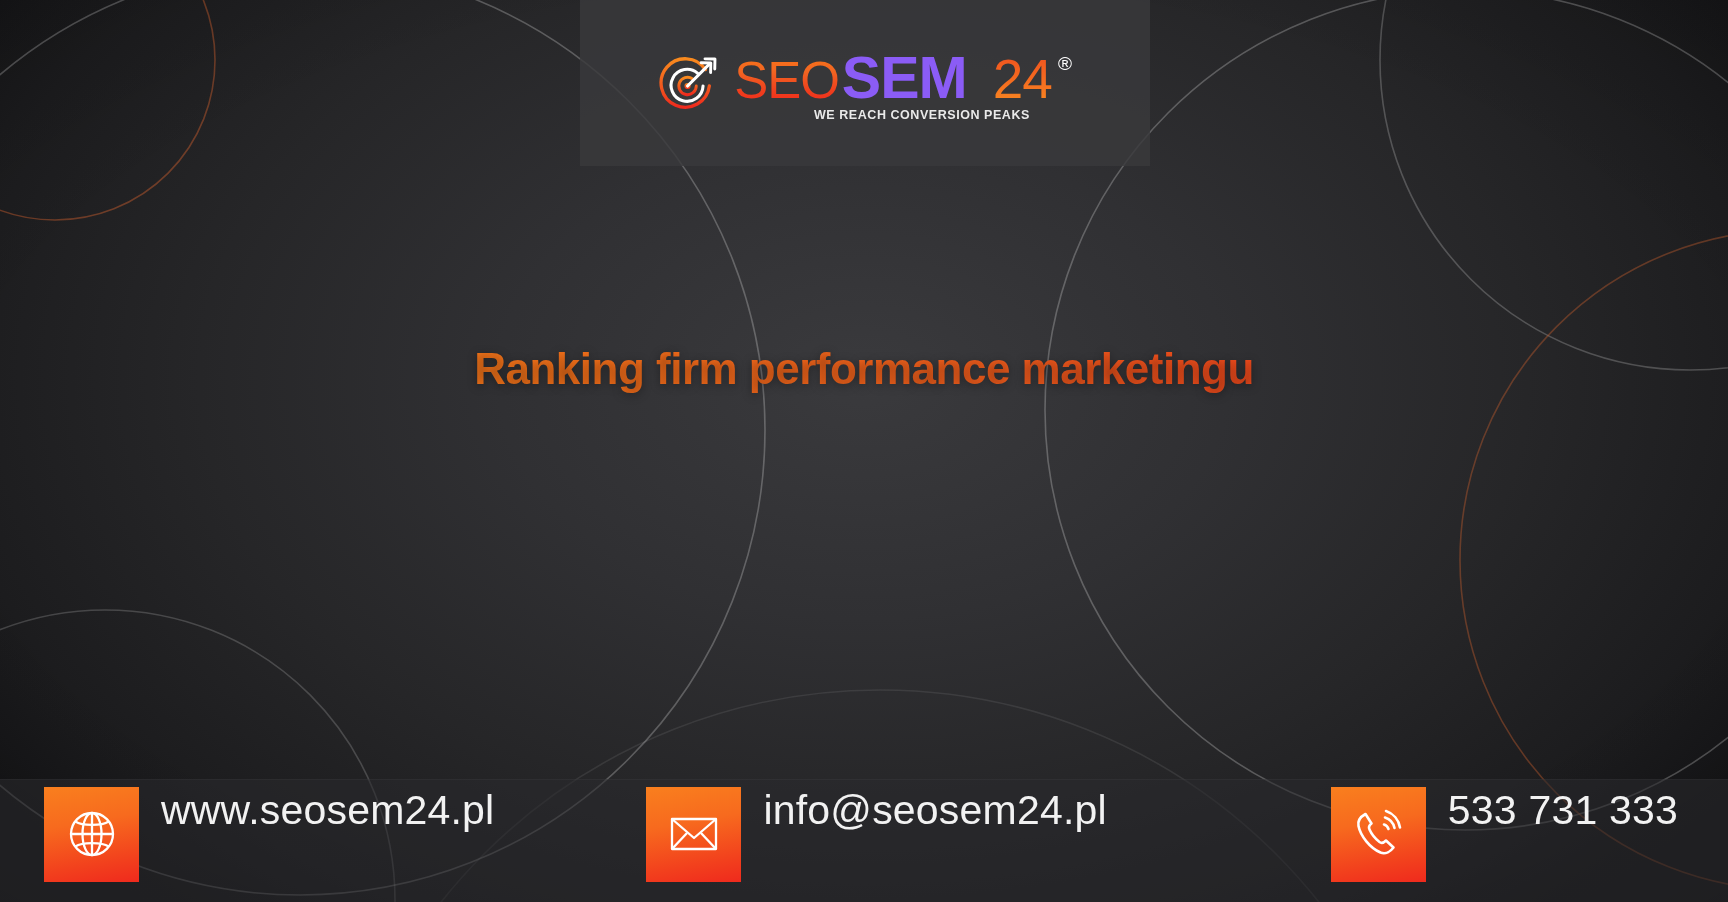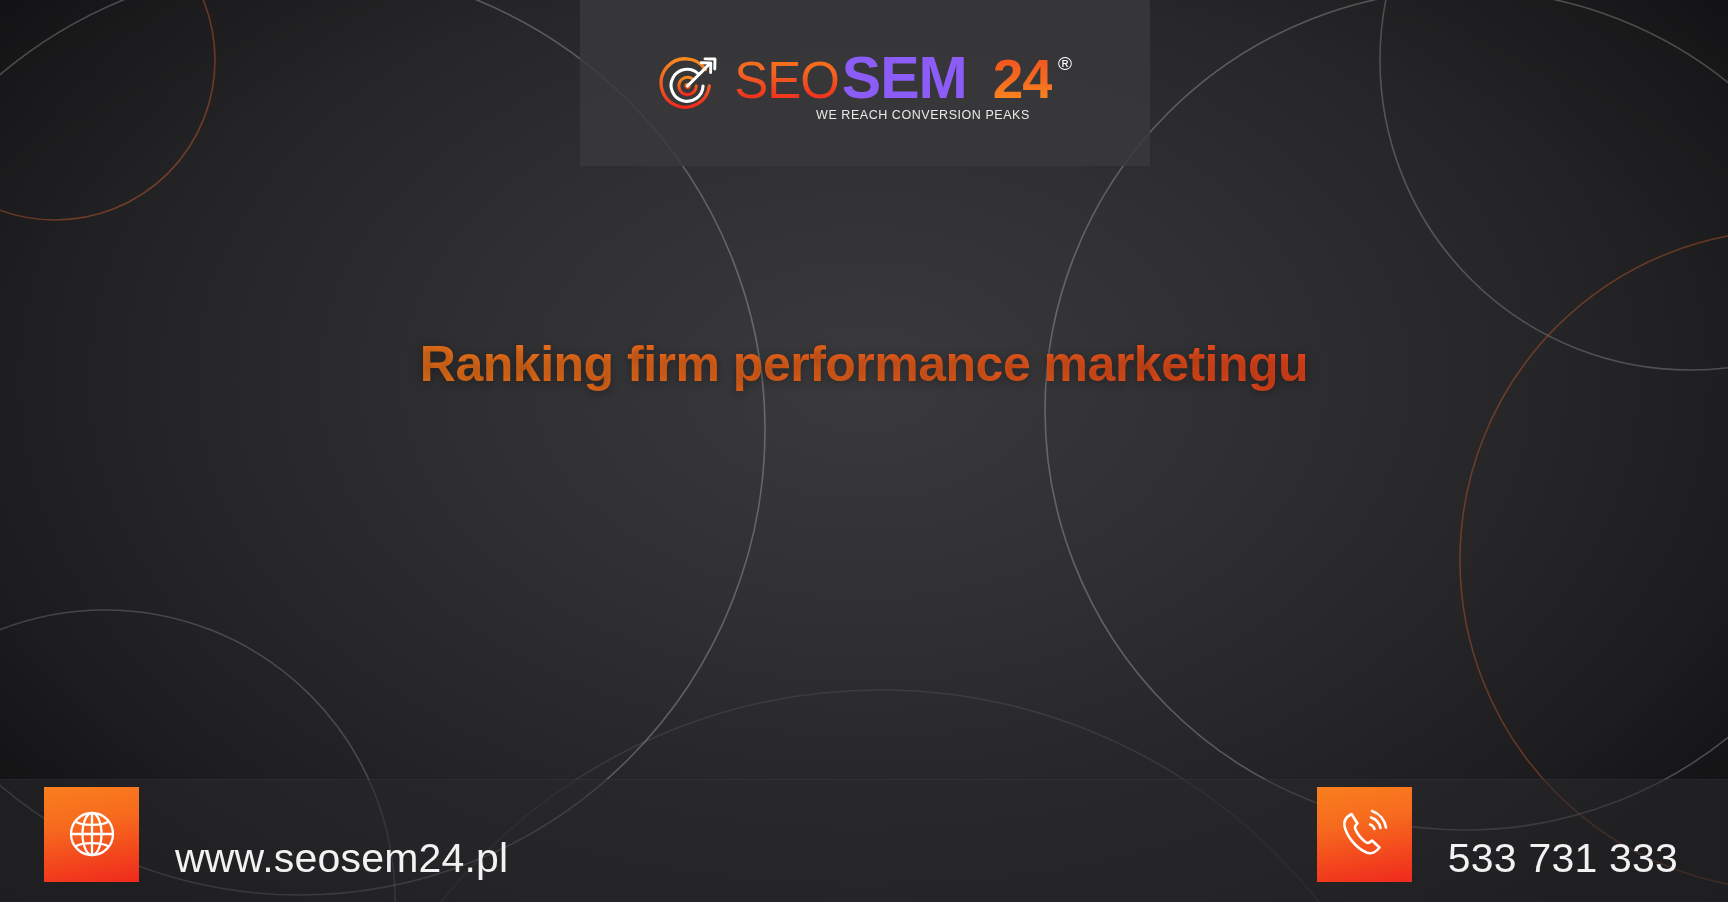--- a/index.html
+++ b/index.html
@@ -84,57 +84,57 @@
   }
   .logo-sem {
     font-size: 59px;
     font-weight: 700;
     color: #8b5cf6;
     letter-spacing: -1px;
     margin-left: 3px;
   }
   .logo-24 {
     font-size: 55px;
-    font-weight: 700;
+    font-weight: 400;
     letter-spacing: -1px;
     margin-left: 26px;
     background: linear-gradient(180deg, #f0511f 0%, #f4671f 45%, #f98c22 100%);
     -webkit-background-clip: text;
     background-clip: text;
     color: transparent;
   }
   .logo-reg {
     font-size: 19px;
     color: #ffffff;
     margin-left: 6px;
     position: relative;
     top: -28px;
   }
   .logo-tag {
     font-size: 12.5px;
-    font-weight: 400;
+    font-weight: 700;
     letter-spacing: 0.55px;
     color: #e9e9e9;
     margin-top: 0;
     align-self: flex-end;
     padding-right: 42px;
     white-space: nowrap;
   }
 
   
   .headline {
     position: absolute;
     left: 0;
     right: 0;
     top: 330px;
     text-align: center;
   }
   .headline h1 {
-    margin: 8px;
-    font-size: 50px;
+    margin: 16px;
+    font-size: 44px;
     font-weight: 700;
     letter-spacing: -0.5px;
     line-height: 1.06;
     background: linear-gradient(100deg, #f97316 0%, #f7771a 26%, #f35d1d 58%, #ef3f1c 82%, #f0341b 100%);
     -webkit-background-clip: text;
     background-clip: text;
     color: transparent;
     text-shadow: 0 2px 10px rgba(0,0,0,0.35);
   }
   .headline h2 {
@@ -161,22 +161,22 @@
     left: 0;
     right: 0;
     top: 6px;
     display: flex;
     align-items: center;
     height: 96px;
     padding: 0 44px;
   }
   .contact {
     display: flex;
-    align-items: flex-end;
-    gap: 36px;
+    align-items: flex-start;
+    gap: 22px;
   }
   .contact.c-www  { flex: 0 0 auto; }
   .contact.c-mail { margin-left: 152px; }
   .contact.c-tel  { margin-left: auto; margin-right: 6px; }
 
   .ico-sq {
     width: 95px;
     height: 95px;
     flex: 0 0 auto;
     background: linear-gradient(170deg, #f97f1e 0%, #f76a1e 38%, #f2401d 78%, #ef2a1d 100%);
@@ -272,20 +272,31 @@
             <ellipse cx="30" cy="30" rx="9.5" ry="21"></ellipse>
             <line x1="9" y1="30" x2="51" y2="30"></line>
             <path d="M 13.4 17.5 C 20 22 40 22 46.6 17.5"></path>
             <path d="M 13.4 42.5 C 20 38 40 38 46.6 42.5"></path>
             <line x1="30" y1="9" x2="30" y2="51"></line>
           </svg>
         </span>
         <span class="contact-text">www.seosem24.pl</span>
       </div>
 
+      <div class="contact c-mail">
+        <span class="ico-sq">
+          <svg width="60" height="60" viewBox="0 0 60 60" fill="none" stroke="#ffffff" stroke-width="2.3" stroke-linejoin="round">
+            <rect x="8" y="15" width="44" height="30"></rect>
+            <path d="M 8 15 L 30 34 L 52 15"></path>
+            <path d="M 8 45 L 23 29"></path>
+            <path d="M 52 45 L 37 29"></path>
+          </svg>
+        </span>
+        <span class="contact-text">info@seosem24.pl</span>
+      </div>
 
       <div class="contact c-tel">
         <span class="ico-sq">
           <svg width="60" height="60" viewBox="0 0 60 60" fill="none" stroke="#ffffff" stroke-width="2.6" stroke-linecap="round" stroke-linejoin="round">
             <path d="M 17.5 10 C 13 12.5 9.5 17 10.5 22 C 12.5 32 22 44 32.5 48.5
                      C 37.5 50.5 42.5 47.5 45.5 43.5 L 38 36.5
                      C 36 38.5 33.5 39.5 31.5 38 C 27 34.5 23.5 30 21.5 25.5
                      C 20.5 23.5 21.5 21 23.5 19.5 Z"></path>
             <path d="M 36 20.5 A 7 7 0 0 1 40.5 25"></path>
             <path d="M 37 13.5 A 14 14 0 0 1 46.5 24"></path>

